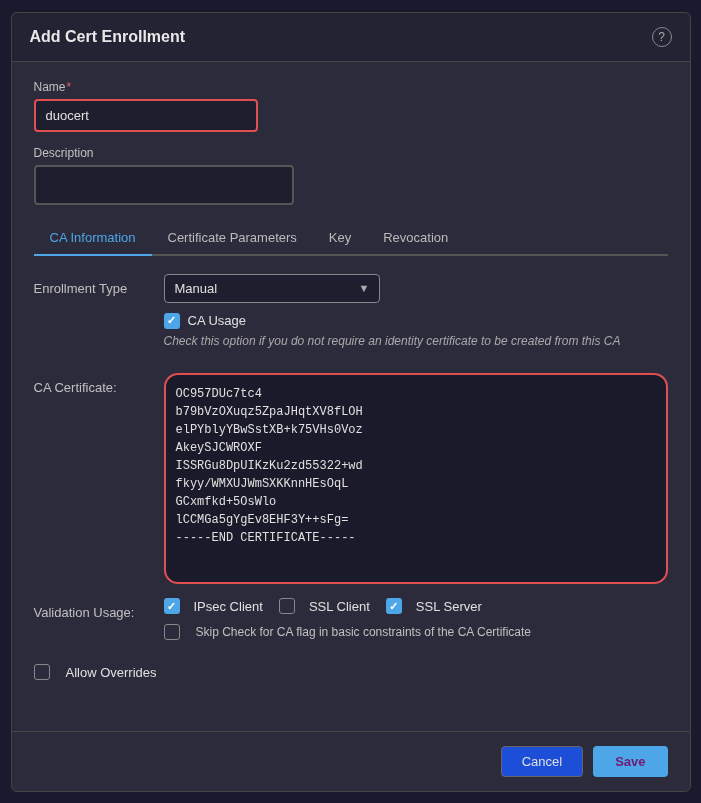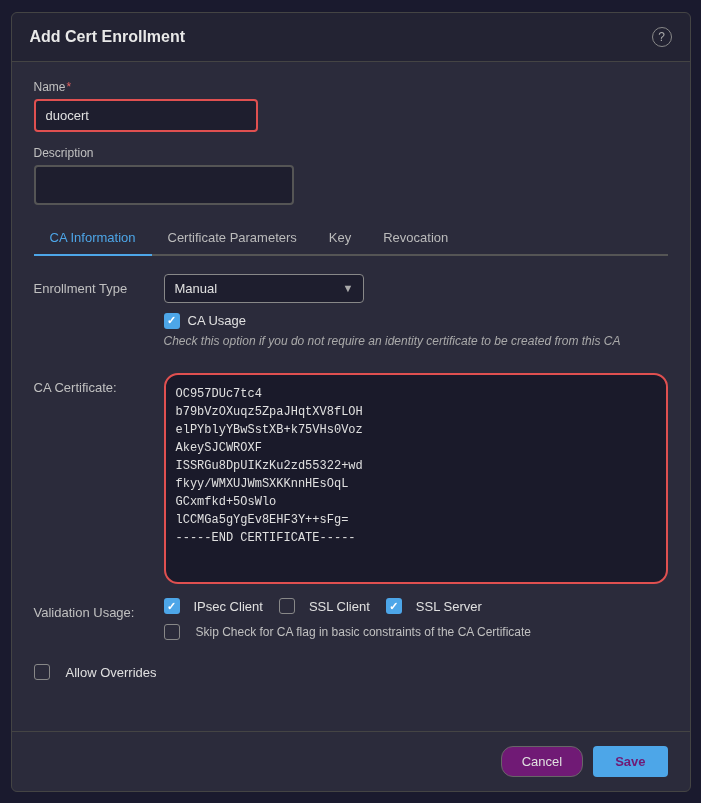--- a/index.html
+++ b/index.html
@@ -122,21 +122,21 @@
     }
     .styled-select {
       background: #1e1e2e;
       border: 1px solid #888;
       border-radius: 4px;
       color: #e0e0e0;
       padding: 6px 32px 6px 10px;
       font-size: 13px;
       appearance: none;
       cursor: pointer;
-      width: 200px;
+      width: 216px;
       outline: none;
     }
     .select-arrow {
       position: absolute;
       right: 10px;
       top: 50%;
       transform: translateY(-50%);
       color: #aaa;
       pointer-events: none;
       font-size: 11px;
@@ -235,23 +235,23 @@
       margin-top: 24px;
     }
     .footer {
       display: flex;
       justify-content: flex-end;
       gap: 10px;
       padding: 14px 22px;
       border-top: 1px solid #444;
     }
     .btn-cancel {
-      background: #701a75;
+      background: #1d4ed8;
       border: 1px solid #666;
-      border-radius: 12px;
+      border-radius: 4px;
       color: #e0e0e0;
       padding: 7px 20px;
       font-size: 13px;
       cursor: pointer;
     }
     .btn-save {
       background: #4da6e8;
       border: none;
       border-radius: 4px;
       color: #701a75;

